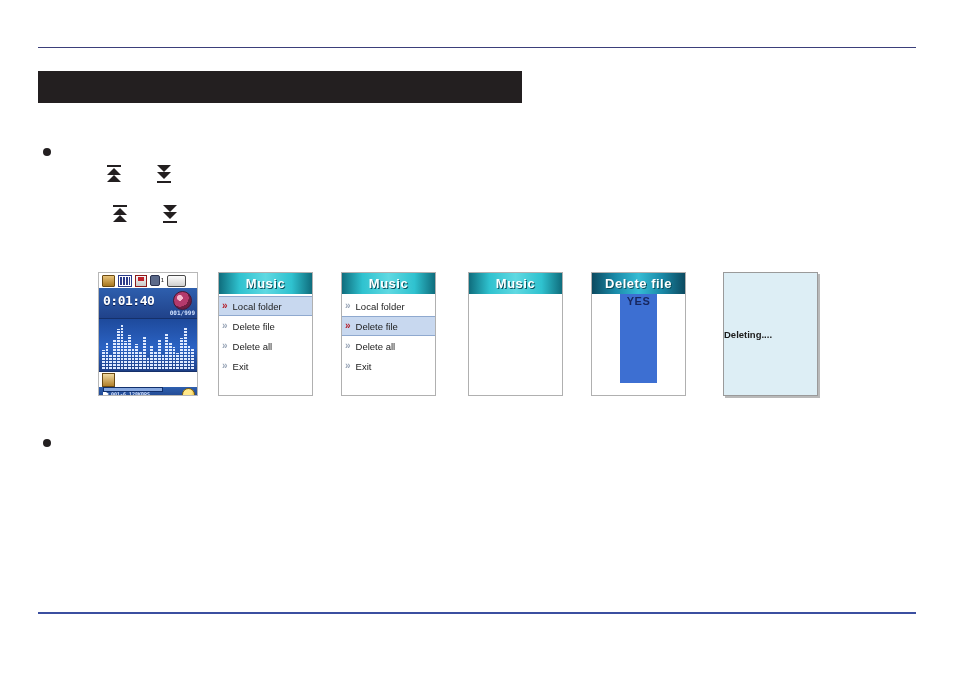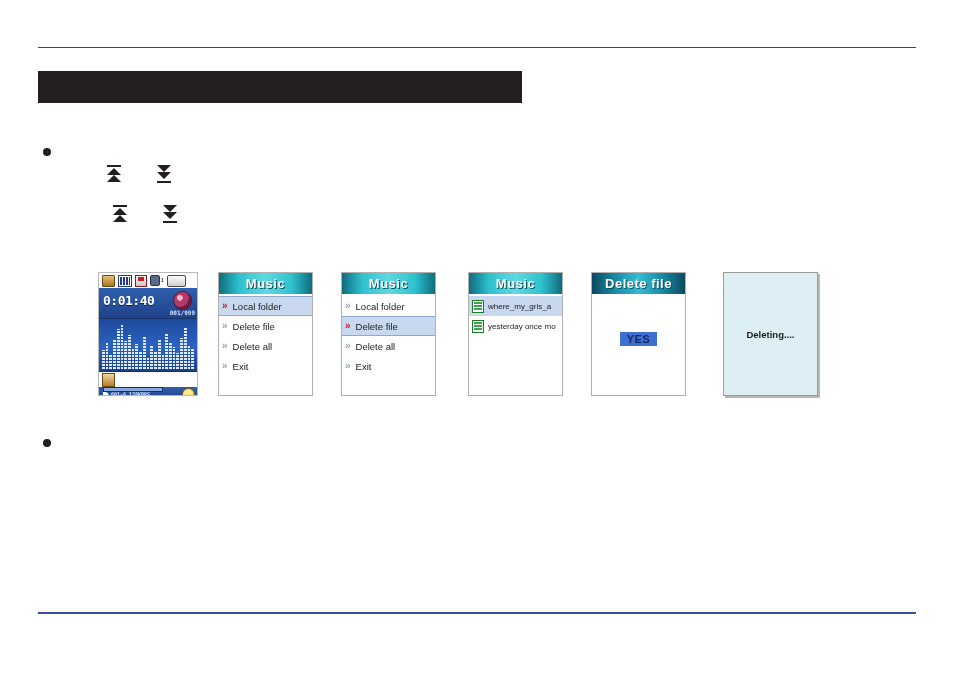--- a/index.html
+++ b/index.html
@@ -337,21 +337,20 @@
     background: repeating-linear-gradient(to bottom,#3ea14b 0 2px,#ffffff 2px 3px);
   }
 
   
   .menu-title.dark {
     background: linear-gradient(90deg,#0c4a60 0%,#1a8aa8 25%,#35bcd4 50%,#1a8aa8 75%,#0c4a60 100%);
   }
   .confirm-body {
     flex: 1;
     display: flex;
-    align-items: center;
     justify-content: center;
     padding-bottom: 12px;
   }
   .yes-btn {
     background: #3d6fd2;
     color: #17275e;
     font-size: 11px;
     font-weight: bold;
     padding: 1px 7px;
     letter-spacing: 0.5px;
@@ -359,21 +358,20 @@
 
   
   .deleting {
     width: 95px;
     height: 124px;
     background: #ddeef5;
     border: 1px solid #9a9a9a;
     box-sizing: border-box;
     display: flex;
     align-items: center;
-    justify-content: center;
     box-shadow: 2px 2px 0 #b9b9b9;
   }
   .deleting-text {
     font-size: 9.5px;
     font-weight: bold;
     color: #1b1b1b;
   }
 </style>
 </head>
 <body>
@@ -516,30 +514,20 @@
         </div>
         <div class="menu-item">
           <span class="chev">»</span>
           <span>Exit</span>
         </div>
       </div>
   </div>
 
   <div class="screen menu" style="left:370px;">
     <div class="menu-title">Music</div>
-    <div class="menu-list" id="filelist">
-        <div class="file-item selected">
-          <span class="file-ico"></span>
-          <span>where_my_gris_a</span>
-        </div>
-        <div class="file-item">
-          <span class="file-ico"></span>
-          <span>yesterday once mo</span>
-        </div>
-      </div>
   </div>
 
   <div class="screen menu" style="left:493px;">
     <div class="menu-title dark">Delete file</div>
     <div class="confirm-body">
       <span class="yes-btn">YES</span>
     </div>
   </div>
 
   <div class="screen deleting" style="left:625px;">

